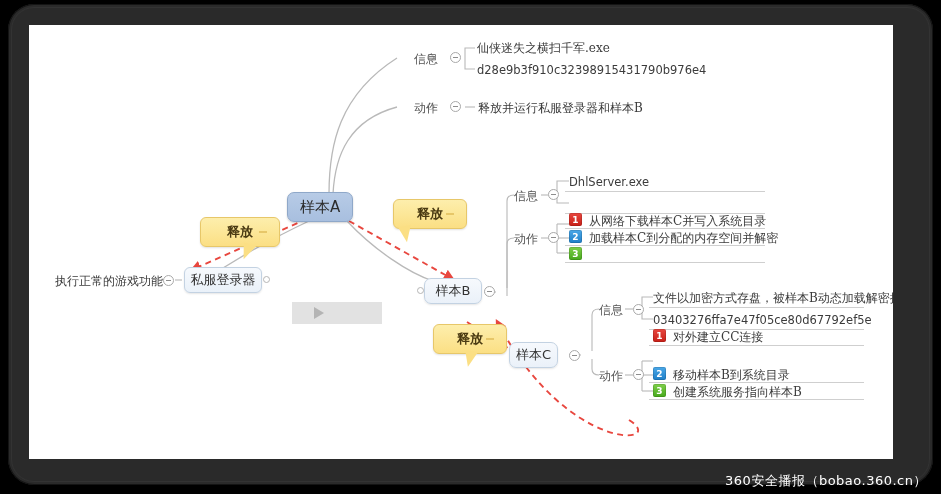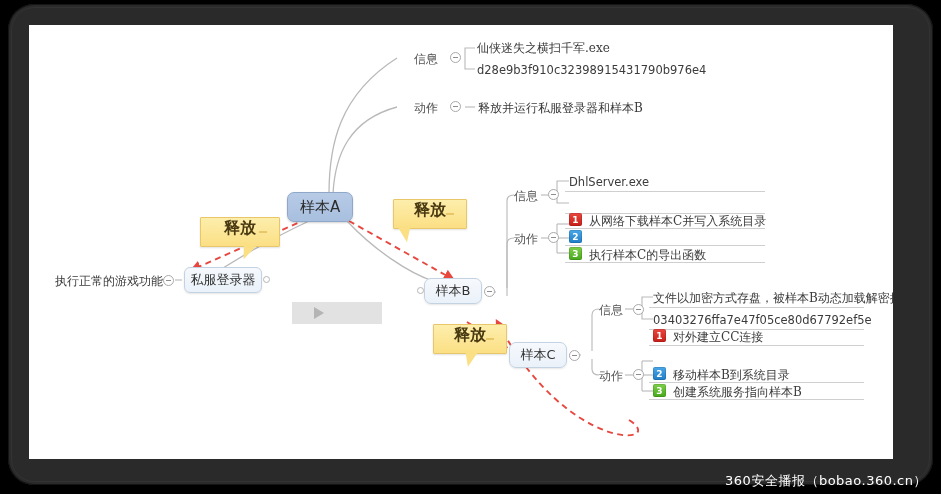--- a/index.html
+++ b/index.html
@@ -60,24 +60,24 @@
     color:#333;font-size:13px;
     box-shadow:0 1px 2px rgba(0,0,0,.10);
     padding:0 12px;
   }
 
   
   .callout{
     position:absolute;
     background:linear-gradient(#fdeeac,#fbdf84);
     border:1px solid #e7c769;
-    border-radius:1px;
-    color:#4a3a12;font-size:16px;font-weight:bold;
-    font-family:"DejaVu Sans","Liberation Sans",sans-serif;
-    display:flex;justify-content:center;
+    border-radius:6px;
+    color:#4a3a12;font-size:13px;font-weight:bold;
+    font-family:"DejaVu Sans","Liberation Sans",sans-serif;
+    display:flex;align-items:center;justify-content:center;
     box-shadow:0 1px 2px rgba(0,0,0,.12);
     padding:0 10px;
   }
   .callout .tail{
     position:absolute;width:0;height:0;
     border-left:5px solid transparent;border-right:8px solid transparent;
     border-top:16px solid #fbdf84;
   }
   .callout .stub{
     position:absolute;top:50%;margin-top:-1px;width:8px;height:2px;background:#e7c769;
@@ -205,21 +205,21 @@
         <path d="M600,395 C640,420 540,430 470,300"></path>
       </g>
     </svg>
 
     <div class="node node-main" style="left:258px;top:167px;width:66px;height:30px;">
       <span>样本A</span>
     </div>
     <div class="node node-sub" style="left:395px;top:253px;width:58px;height:26px;">
       <span>样本B</span>
     </div>
-    <div class="node node-sub" style="left:480px;top:317px;width:58px;height:26px;justify-content:center;">
+    <div class="node node-sub" style="left:480px;top:317px;width:49px;height:26px;justify-content:center;">
       <span>样本C</span>
     </div>
     <div class="node node-sub" style="left:155px;top:242px;width:78px;height:26px;border-radius:6px;">
       <span>私服登录器</span>
     </div>
 
     <div class="toggle" style="left:455px;top:261px;"></div>
     <div class="toggle" style="left:540px;top:325px;"></div>
     <div class="toggle" style="left:134px;top:250px;"></div>
     <div class="dot" style="left:234px;top:251px;"></div>
@@ -264,24 +264,24 @@
     <div class="leaf-underline" style="left:536px;top:188px;width:200px;"></div>
 
     <div class="branch-label" style="left:485px;top:206px;">动作</div>
     <div class="toggle" style="left:519px;top:207px;"></div>
 
     <div class="numicon num-red" style="left:540px;top:188px;">1</div>
     <div class="leaf-text cjk" style="left:560px;top:188px;">从网络下载样本C并写入系统目录</div>
     <div class="leaf-underline" style="left:536px;top:203px;width:200px;"></div>
 
     <div class="numicon num-blue" style="left:540px;top:205px;">2</div>
+    <div class="leaf-text cjk" style="left:560px;top:205px;">加载样本C到分配的内存空间并解密</div>
     <div class="leaf-underline" style="left:536px;top:220px;width:200px;"></div>
 
     <div class="numicon num-green" style="left:540px;top:222px;">3</div>
-    <div class="leaf-text cjk" style="left:560px;top:222px;">执行样本C的导出函数</div>
     <div class="leaf-underline" style="left:536px;top:237px;width:200px;"></div>
 
     <div class="branch-label" style="left:570px;top:277px;">信息</div>
     <div class="toggle" style="left:604px;top:279px;"></div>
     <div class="leaf-text cjk" style="left:624px;top:265px;">文件以加密方式存盘，被样本B动态加载解密执行</div>
     <div class="leaf-text" style="left:624px;top:288px;">03403276ffa7e47f05ce80d67792ef5e</div>
     <div class="leaf-underline" style="left:620px;top:282px;width:215px;"></div>
     <div class="leaf-underline" style="left:620px;top:304px;width:215px;"></div>
 
     <div class="branch-label" style="left:570px;top:343px;">动作</div>

